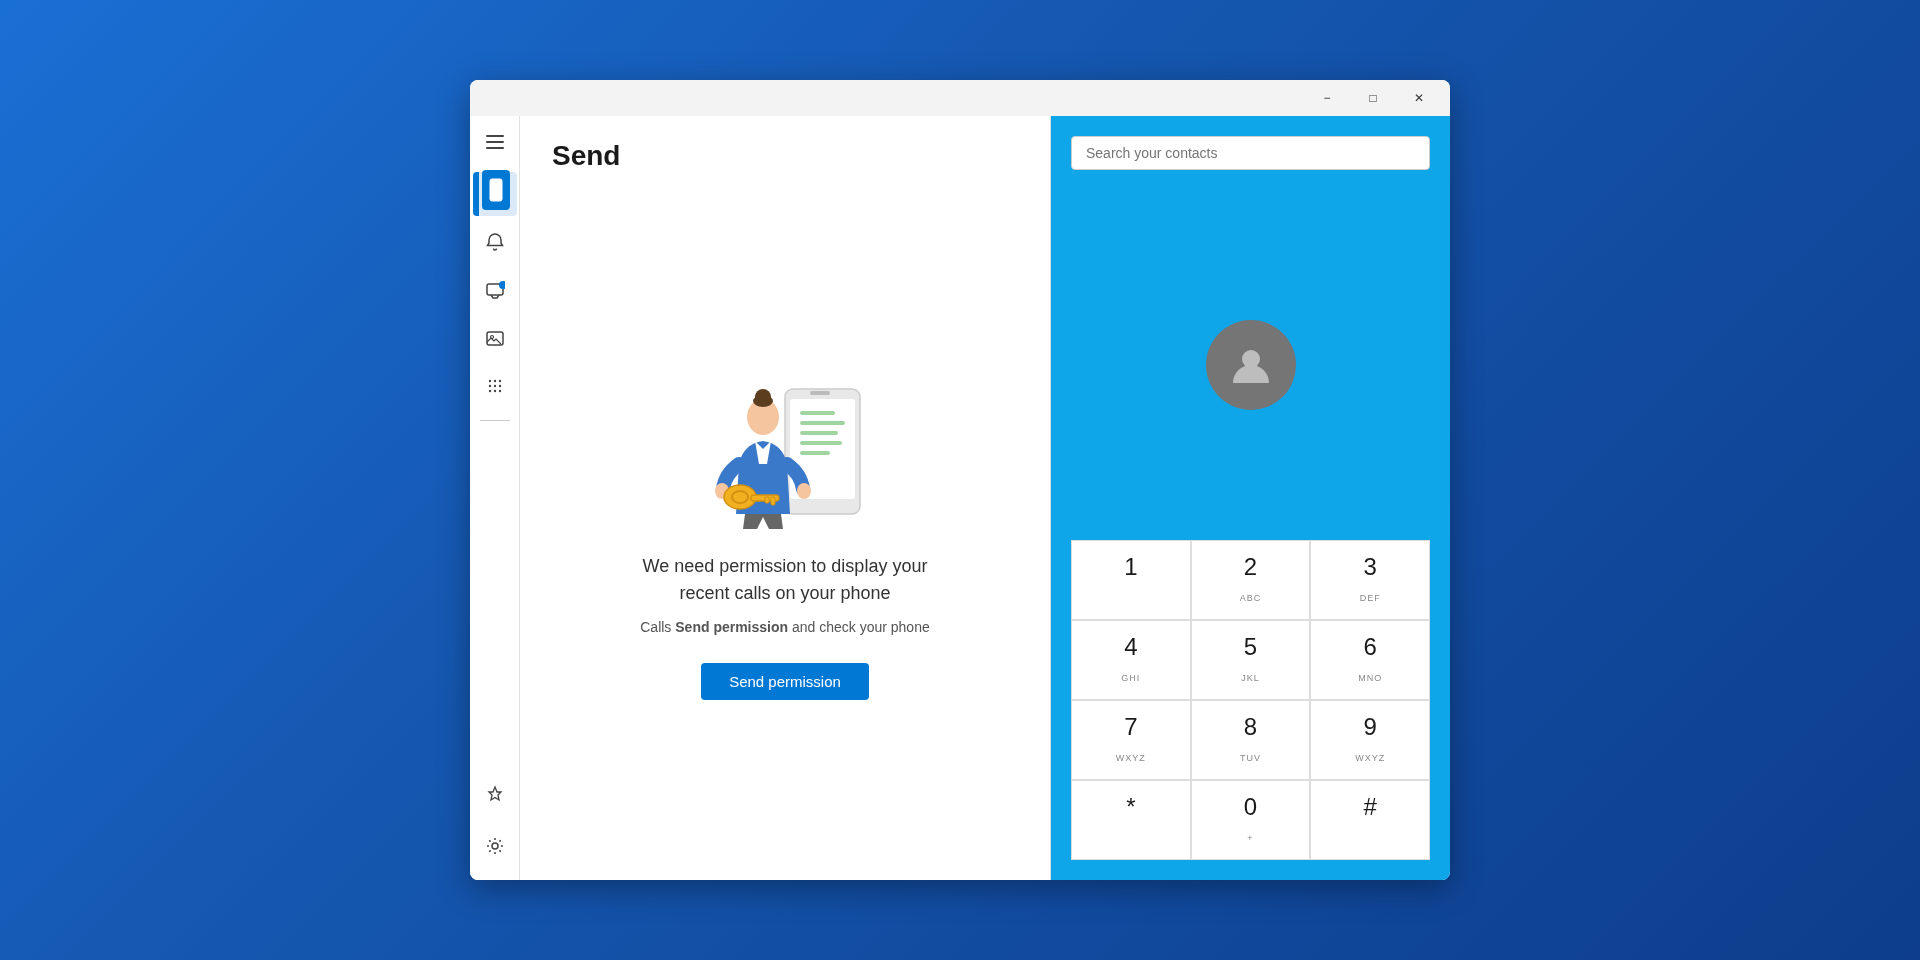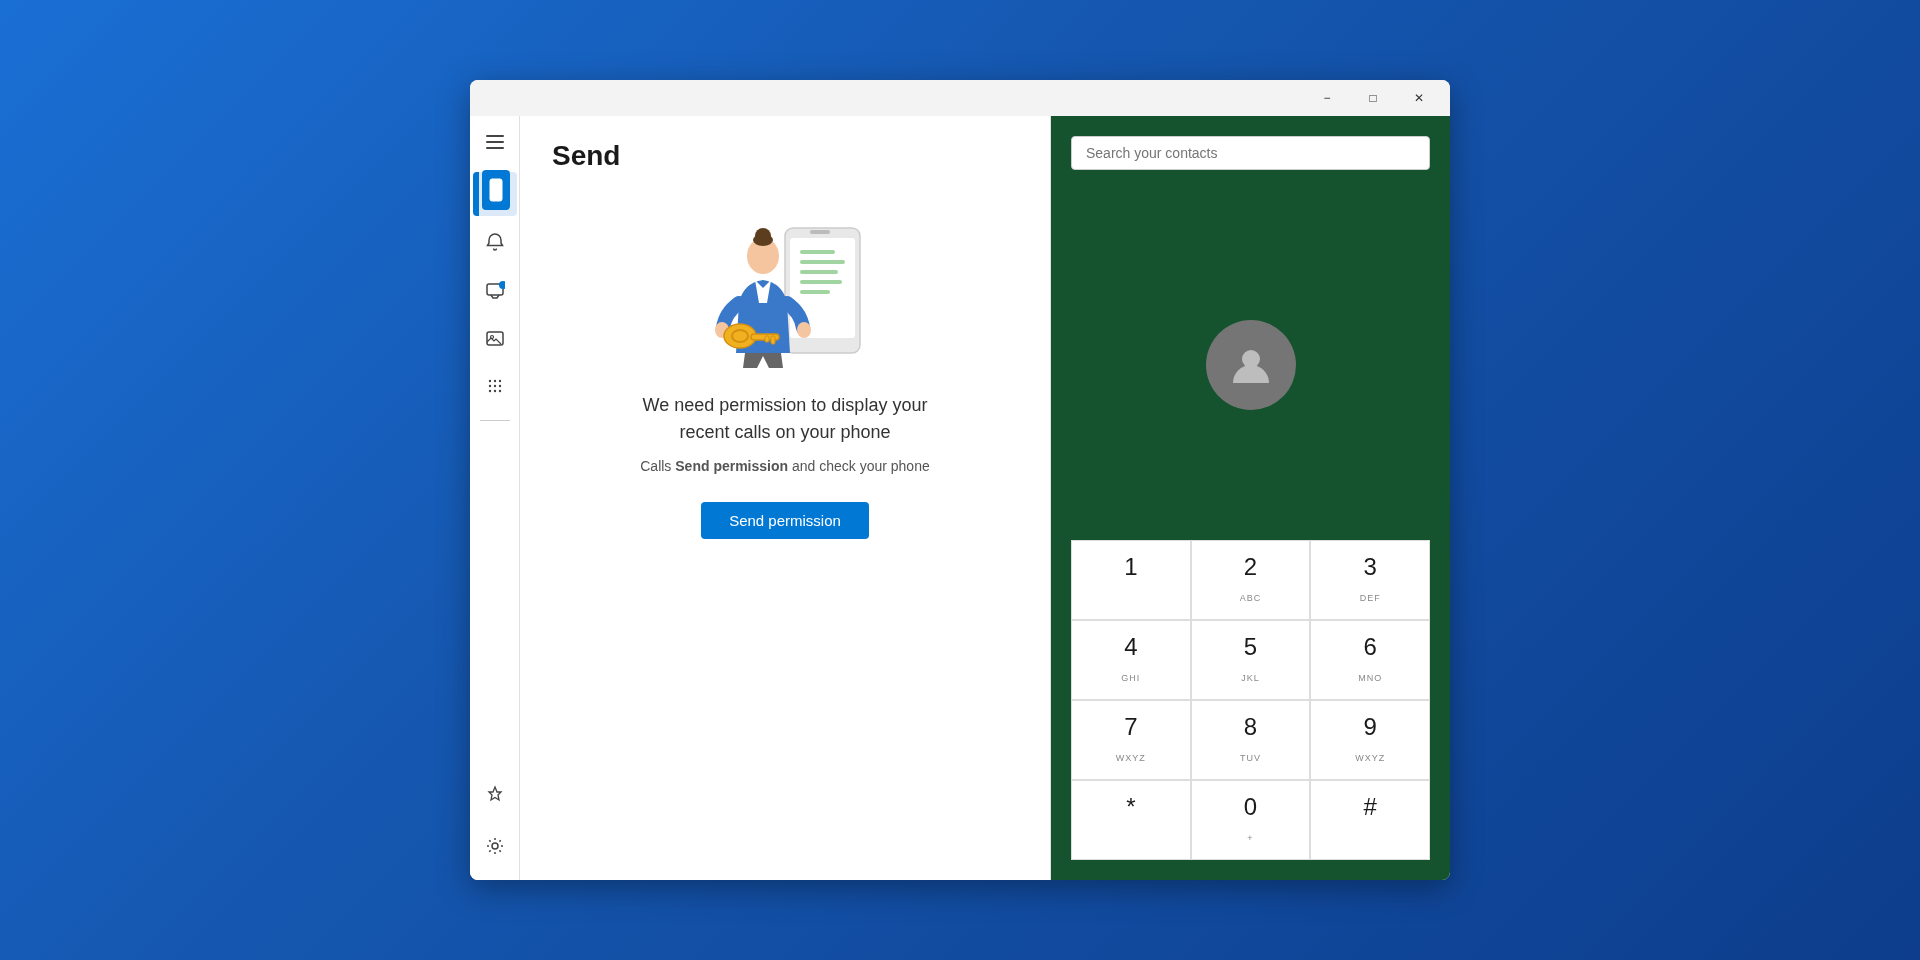--- a/index.html
+++ b/index.html
@@ -145,21 +145,21 @@
     .calls-title {
       font-size: 28px;
       font-weight: 600;
       color: #1a1a1a;
     }
     .calls-body {
       flex: 1;
       display: flex;
       flex-direction: column;
       align-items: center;
-      justify-content: flex-start;
+      justify-content: center;
       padding: 20px;
       text-align: center;
     }
     .permission-illustration {
       width: 180px;
       height: 160px;
       margin-bottom: 24px;
       position: relative;
     }
     .permission-text-main {
@@ -183,21 +183,21 @@
       border: none;
       border-radius: 4px;
       padding: 10px 28px;
       font-size: 15px;
       cursor: pointer;
       font-family: 'Segoe UI', Arial, sans-serif;
     }
     
     .right-panel {
       width: 400px;
-      background: #14532d;
+      background: #0ea5e9;
       display: flex;
       flex-direction: column;
       padding: 20px;
       border-left: 1px solid #e0e0e0;
       flex-shrink: 0;
     }
     .search-box {
       width: 100%;
       padding: 8px 14px;
       border: 1px solid #ccc;

